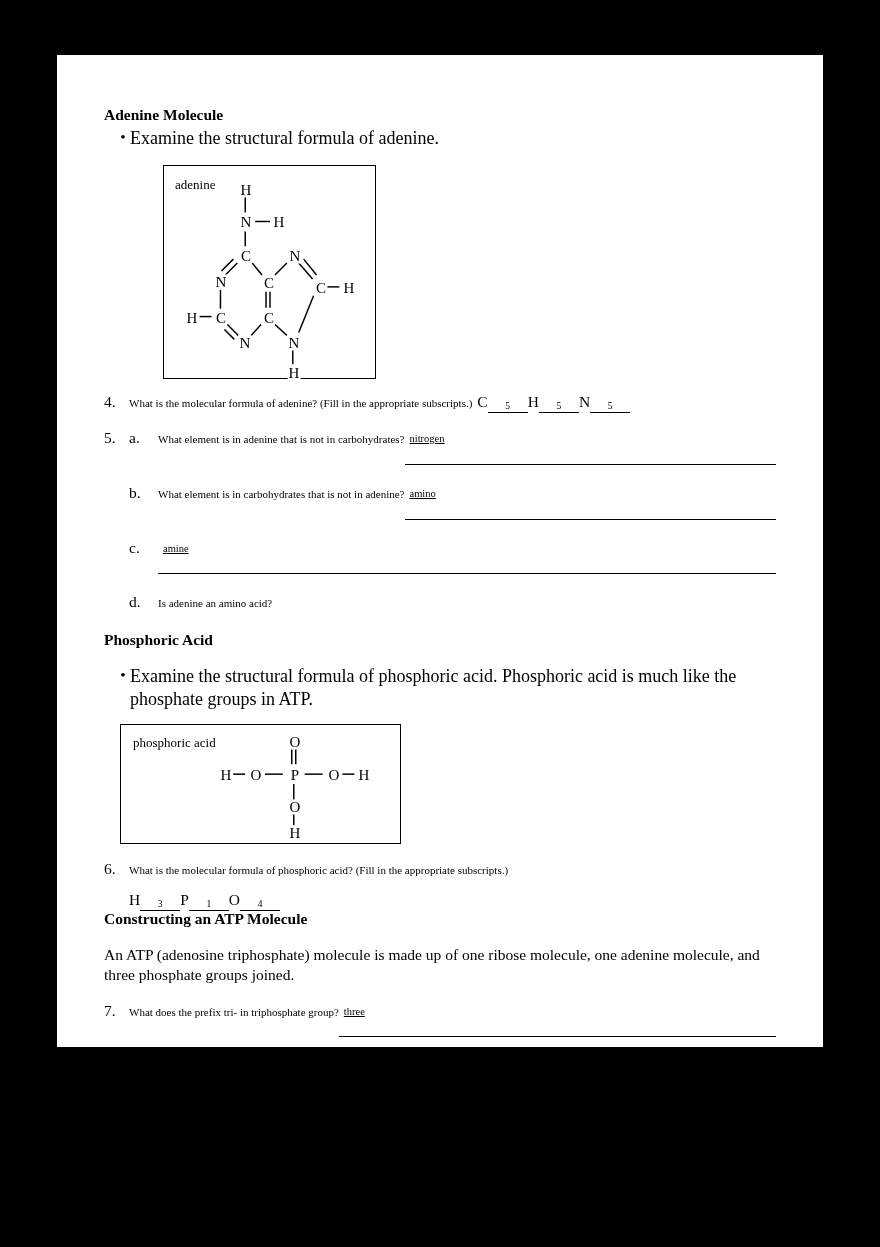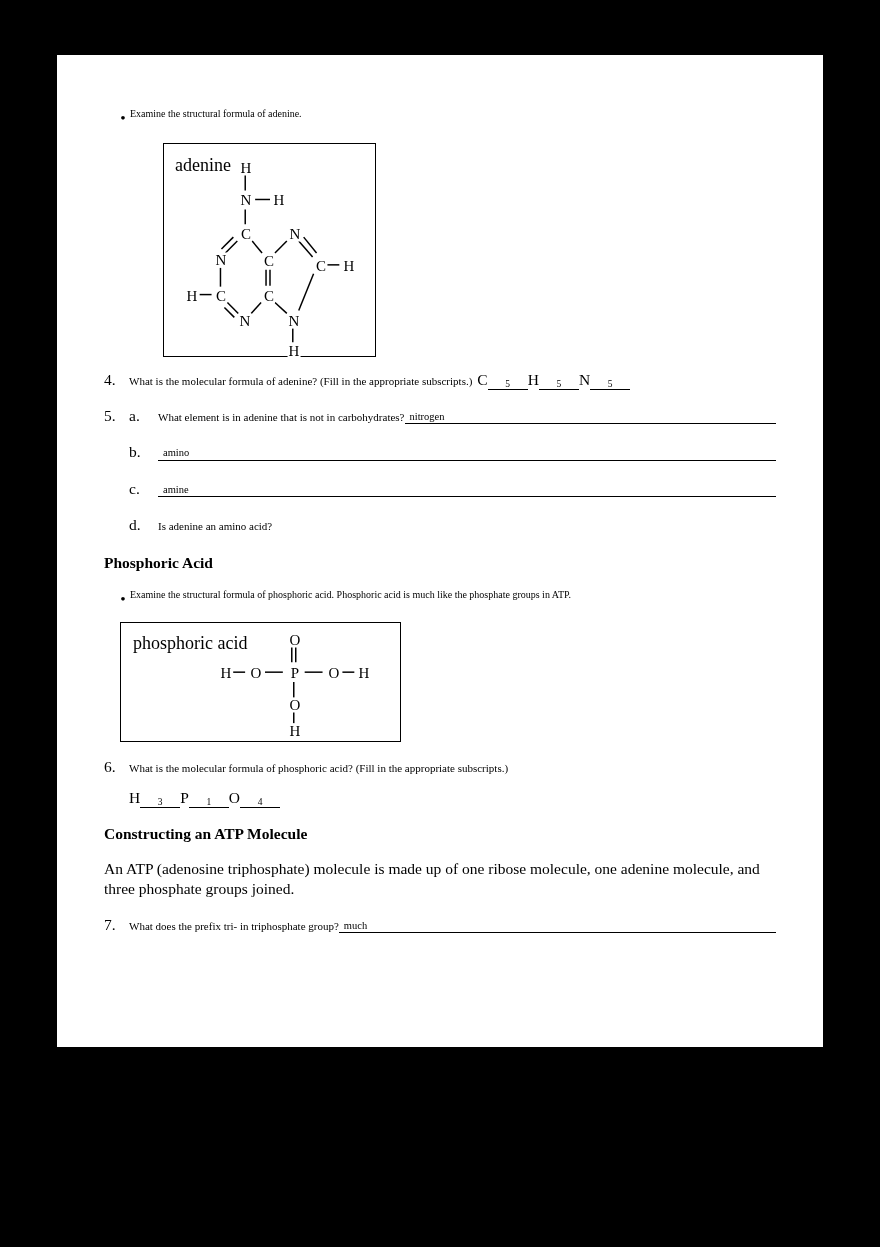--- a/index.html
+++ b/index.html
@@ -53,21 +53,21 @@
     width: 26px;
     flex: 0 0 26px;
     text-align: center;
     font-size: 15.5px;
     line-height: 1.28;
     padding-left: 12px;
     box-sizing: border-box;
   }
   .bullet-text {
     flex: 1 1 auto;
-    font-size: 10px;
+    font-size: 18px;
     line-height: 1.28;
   }
 
   
   .q-row {
     display: flex;
     align-items: baseline;
     margin: 0;
   }
   .q-num {
@@ -87,26 +87,27 @@
   }
   .q-text {
     white-space: nowrap;
     font-size: 11px;
   }
   .answer-blank {
     flex: 1 1 auto;
     border-bottom: 1.1px solid #000;
     font-size: 10.5px;
     padding-left: 5px;
-    padding-bottom: 1px;
+    padding-bottom: 19px;
     line-height: 1.1;
     color: #000;
     min-width: 10px;
     position: relative;
     top: -1px;
+    text-decoration: underline;
   }
 
   
   .formula-line {
     font-size: 15.5px;
     white-space: nowrap;
     display: inline-flex;
     align-items: baseline;
   }
   .f-elem { font-size: 15.5px; }
@@ -123,21 +124,21 @@
 
   
   .mol-box {
     border: 1.2px solid #000;
     box-sizing: border-box;
     position: relative;
     background: #fff;
   }
   .mol-label {
     position: absolute;
-    font-size: 18px;
+    font-size: 13px;
     color: #000;
     white-space: nowrap;
   }
   .atom {
     position: absolute;
     font-size: 15px;
     color: #000;
     text-align: center;
     line-height: 1;
     transform: translate(-50%, -50%);
@@ -153,20 +154,21 @@
     height: 100%;
     z-index: 1;
   }
 </style>
 </head>
 <body>
 
 <div id="page">
 <div id="content">
 
+  <div class="h-bold">Adenine Molecule</div>
 
   <div class="bullet-row" style="margin-top:3px;">
     <div class="bullet-dot">•</div>
     <div class="bullet-text">Examine the structural formula of adenine.</div>
   </div>
 
   <div class="mol-box" style="margin-left:59px; margin-top:15px; width:213px; height:214px;">
     <div class="mol-label" style="left:11px; top:11px;">adenine</div>
 
     <svg class="bonds" viewBox="0 0 213 214" preserveAspectRatio="none">
@@ -248,20 +250,21 @@
     <div class="q-body">
       <span class="q-text">What element is in adenine that is not in carbohydrates?</span>
       <span class="answer-blank">nitrogen</span>
     </div>
   </div>
 
   <div class="q-row" style="margin-top:18px;">
     <div class="q-num"></div>
     <div class="q-sub">b.</div>
     <div class="q-body">
+      <span class="q-text">What element is in carbohydrates that is not in adenine?</span>
       <span class="answer-blank">amino</span>
     </div>
   </div>
 
   <div class="q-row" style="margin-top:18px;">
     <div class="q-num"></div>
     <div class="q-sub">c.</div>
     <div class="q-body">
       <span class="answer-blank">amine</span>
     </div>
@@ -327,26 +330,26 @@
     <span class="formula-line">
       <span class="f-elem">H</span>
           <span class="f-sub">3</span>
           <span class="f-elem">P</span>
           <span class="f-sub">1</span>
           <span class="f-elem">O</span>
           <span class="f-sub">4</span>
     </span>
   </div>
 
-  <div class="h-bold" style="margin-top:17px;">Constructing an ATP Molecule</div>
+  <div class="h-bold" style="">Constructing an ATP Molecule</div>
 
   <div class="para" style="margin-top:16px;">An ATP (adenosine triphosphate) molecule is made up of one ribose molecule, one adenine molecule, and three phosphate groups joined.</div>
 
   <div class="q-row" style="margin-top:17px;">
     <div class="q-num">7.</div>
     <div class="q-body">
       <span class="q-text">What does the prefix tri-  in triphosphate group?</span>
-      <span class="answer-blank">much</span>
+      <span class="answer-blank">three</span>
     </div>
   </div>
 
 </div>
 </div>
 
 </body></html>

